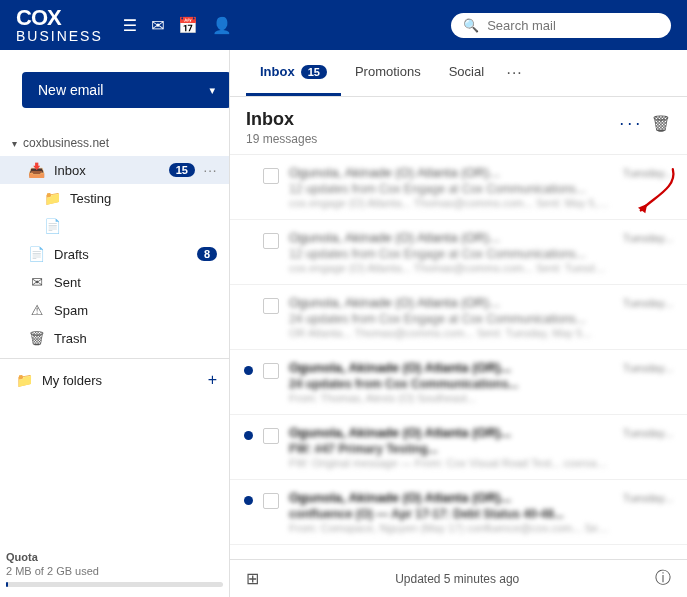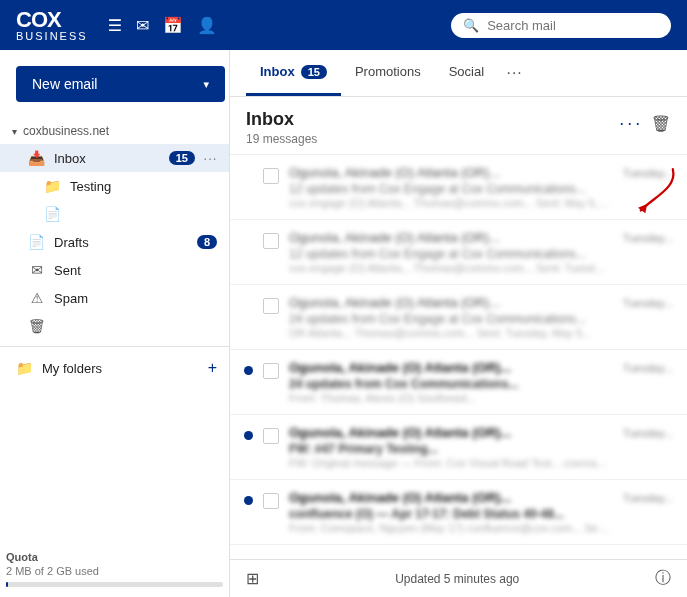--- a/index.html
+++ b/index.html
@@ -13,21 +13,21 @@
       align-items: center;
       padding: 2px 16px;
       gap: 16px;
     }
     .header-logo {
       display: flex;
       flex-direction: column;
       line-height: 1;
     }
     .header-logo .cox { color: white; font-size: 22px; font-weight: 900; letter-spacing: -1px; }
-    .header-logo .business { color: white; font-size: 11px; letter-spacing: 2px; text-transform: uppercase; }
+    .header-logo .business { color: white; font-size: 14px; letter-spacing: 2px; text-transform: uppercase; }
     .header-icons { display: flex; gap: 14px; margin-left: 4px; }
     .header-icon { color: white; font-size: 16px; cursor: pointer; }
     .search-bar {
       margin-left: auto;
       display: flex;
       align-items: center;
       background: white;
       border-radius: 20px;
       padding: 5px 12px;
       gap: 8px;
@@ -44,21 +44,21 @@
       width: 230px;
       min-width: 230px;
       background: white;
       border-right: 1px solid #e0e0e0;
       display: flex;
       flex-direction: column;
       overflow-y: auto;
     }
 
     .new-email-btn {
-      margin: 16px;
+      margin: 22px;
       background: #003087;
       color: white;
       border: none;
       border-radius: 4px;
       padding: 10px 16px;
       font-size: 14px;
       cursor: pointer;
       display: flex;
       align-items: center;
       justify-content: space-between;
@@ -303,20 +303,21 @@
         <span class="sidebar-item-label">Sent</span>
       </div>
 
       <div class="sidebar-item indent">
         <span class="sidebar-item-icon">⚠</span>
         <span class="sidebar-item-label">Spam</span>
       </div>
 
       <div class="sidebar-item indent">
         <span class="sidebar-item-icon">🗑</span>
+        <span class="sidebar-item-label">Trash</span>
       </div>
 
       <div class="sidebar-divider"></div>
 
       <div class="sidebar-myfolder">
         <span class="sidebar-item-icon">📁</span>
         <span>My folders</span>
         <span class="sidebar-myfolder-plus">+</span>
       </div>
     </div>

